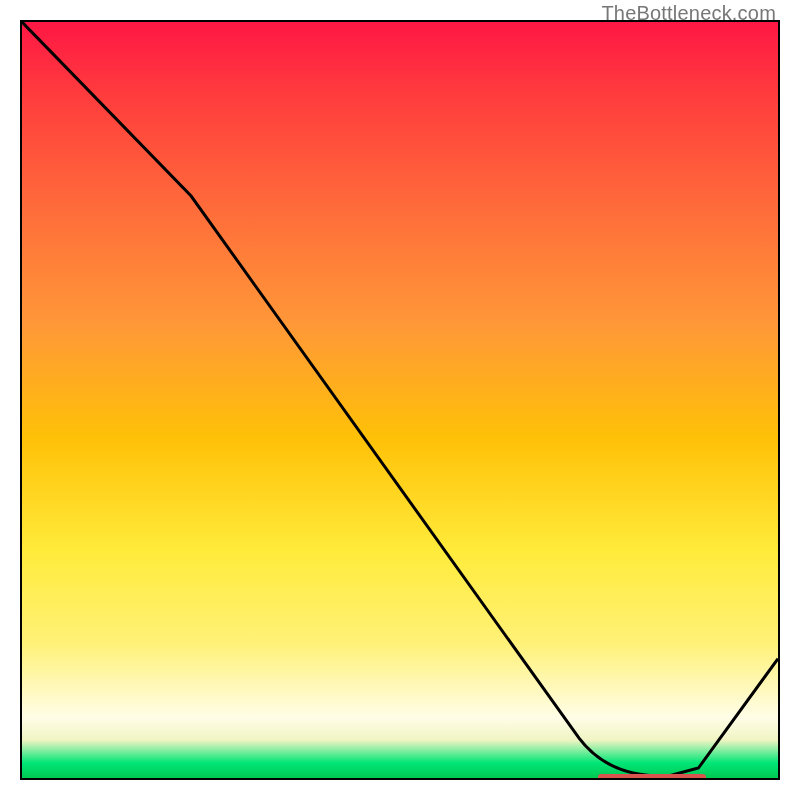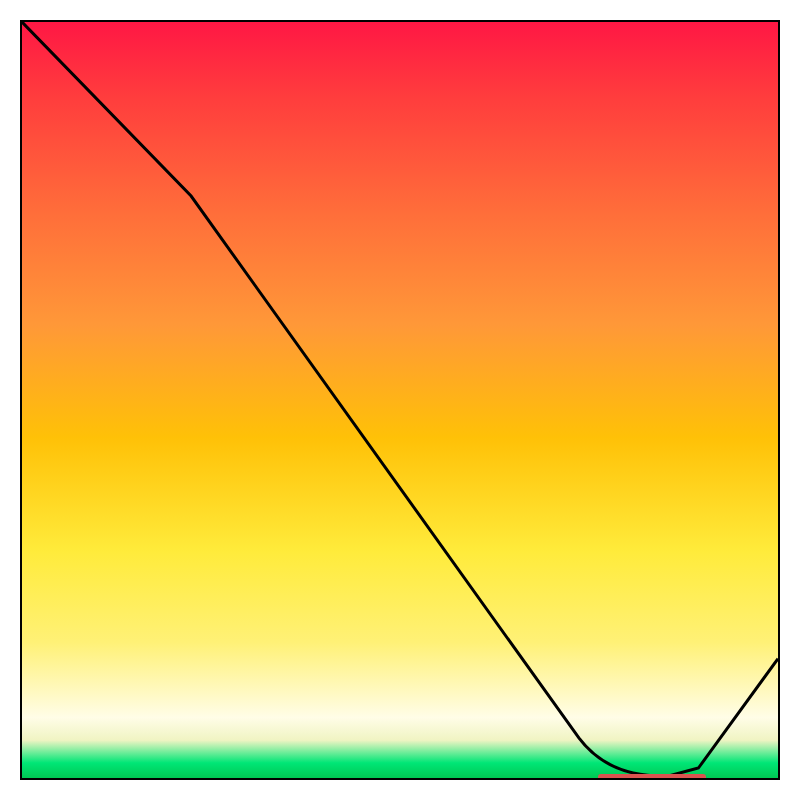--- a/index.html
+++ b/index.html
@@ -54,20 +54,21 @@
     position: absolute;
     height: 6px;
     background: #d9534f;
     border-radius: 3px;
   }
 </style>
 </head>
 <body>
 
 <div class="chart-container">
+  <div class="watermark">TheBottleneck.com</div>
   <div class="plot-area">
     <div class="gradient-bg"></div>
     <svg class="line-svg" viewBox="0 0 760 760" preserveAspectRatio="none">
       <path fill="none" stroke="#000" stroke-width="3" d="M 0 0 L 170 175 L 560 720 Q 590 760 650 758 L 680 750 L 760 640"></path>
     </svg>
     <div class="marker-band" style="left:576px;top:752px;width:108px;background:#d9534f;"></div>
   </div>
 </div>
 
 </body></html>

